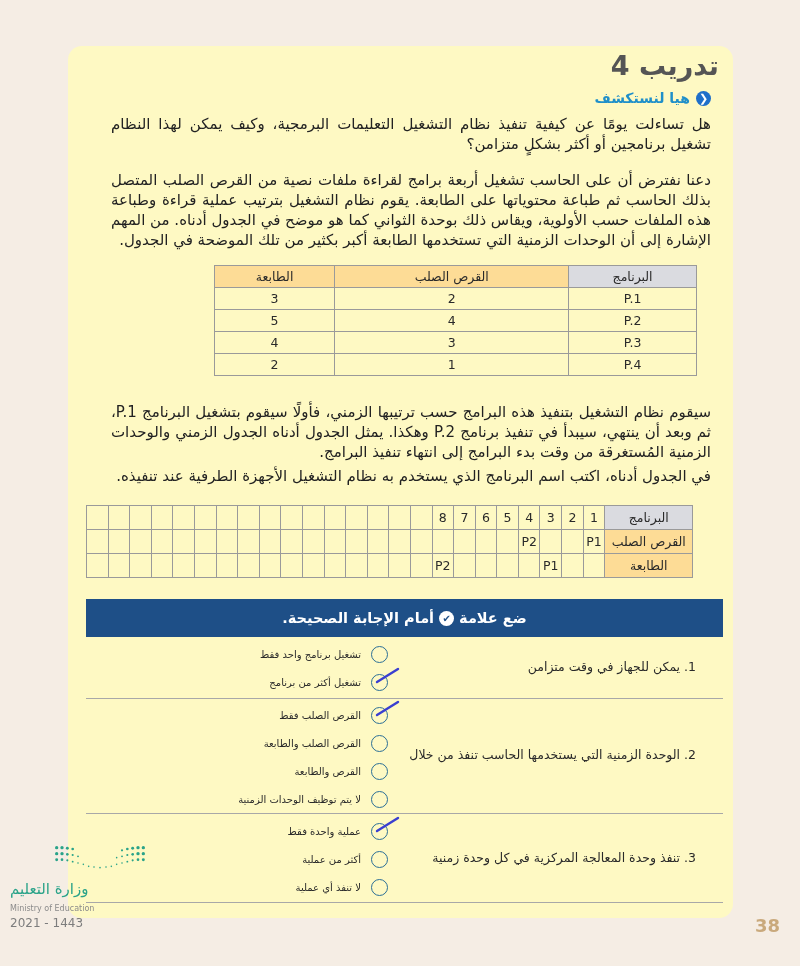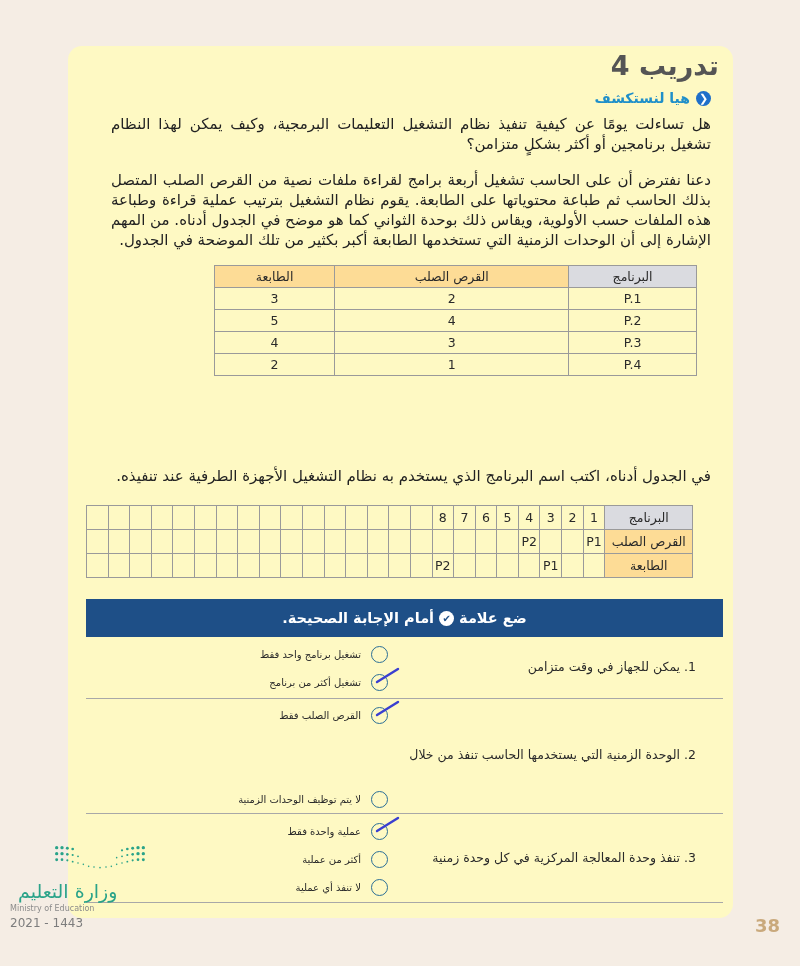--- a/index.html
+++ b/index.html
@@ -136,23 +136,22 @@
     width: 26px; height: 22px;
   }
   .logo {
     position: absolute;
     left: 10px; top: 842px;
     width: 150px;
   }
   .logo-ar {
     position: absolute;
     left: 10px; top: 880px;
-    font-size: 19px; color: #2aa389;
-    direction: rtl;
-    margin-left: 8px;
+    font-size: 15px; color: #2aa389;
+    direction: rtl;
   }
   .logo-en {
     position: absolute;
     left: 10px; top: 904px;
     font-size: 8px; color: #8b8b8b;
   }
   .year {
     position: absolute;
     left: 10px; top: 916px;
     font-size: 12px; color: #7d7d7d;
@@ -203,20 +202,21 @@
         <td>4</td>
       </tr>
       <tr>
         <td>P.4</td>
         <td>1</td>
         <td>2</td>
       </tr>
     </tbody>
   </table>
 
+  <p class="para" style="top:356px;">سيقوم نظام التشغيل بتنفيذ هذه البرامج حسب ترتيبها الزمني، فأولًا سيقوم بتشغيل البرنامج P.1، ثم وبعد أن ينتهي، سيبدأ في تنفيذ برنامج P.2 وهكذا. يمثل الجدول أدناه الجدول الزمني والوحدات الزمنية المُستغرقة من وقت بدء البرامج إلى انتهاء تنفيذ البرامج.</p>
   <p class="para" style="top:420px;">في الجدول أدناه، اكتب اسم البرنامج الذي يستخدم به نظام التشغيل الأجهزة الطرفية عند تنفيذه.</p>
 
   <table class="grid">
     <tbody>
         <tr id="row-slots">
       <td class="label gray">البرنامج</td>
     <td>1</td>
           <td>2</td>
           <td>3</td>
           <td>4</td>
@@ -322,20 +322,28 @@
 
   <div class="question" style="top:653px; height:115px;">
     <span class="qtext" style="top:48px;">2. الوحدة الزمنية التي يستخدمها الحاسب تنفذ من خلال</span>
     <div class="option" style="top:2px;">
       <span class="circle">
         <svg class="checkmark" viewBox="0 0 26 22">
             <path d="M3 15 L24 2" stroke="#3a3fd0" stroke-width="2.4" fill="none" stroke-linecap="round"></path>
           </svg>
       </span>
       <span class="opt-label">القرص الصلب فقط</span>
+    </div>
+    <div class="option" style="top:30px;">
+      <span class="circle"></span>
+      <span class="opt-label">القرص الصلب والطابعة</span>
+    </div>
+    <div class="option" style="top:58px;">
+      <span class="circle"></span>
+      <span class="opt-label">القرص والطابعة</span>
     </div>
     <div class="option" style="top:86px;">
       <span class="circle"></span>
       <span class="opt-label">لا يتم توظيف الوحدات الزمنية</span>
     </div>
   </div>
 
   <div class="question" style="top:768px; height:89px;">
     <span class="qtext" style="top:36px;">3. تنفذ وحدة المعالجة المركزية في كل وحدة زمنية</span>
     <div class="option" style="top:3px;">

